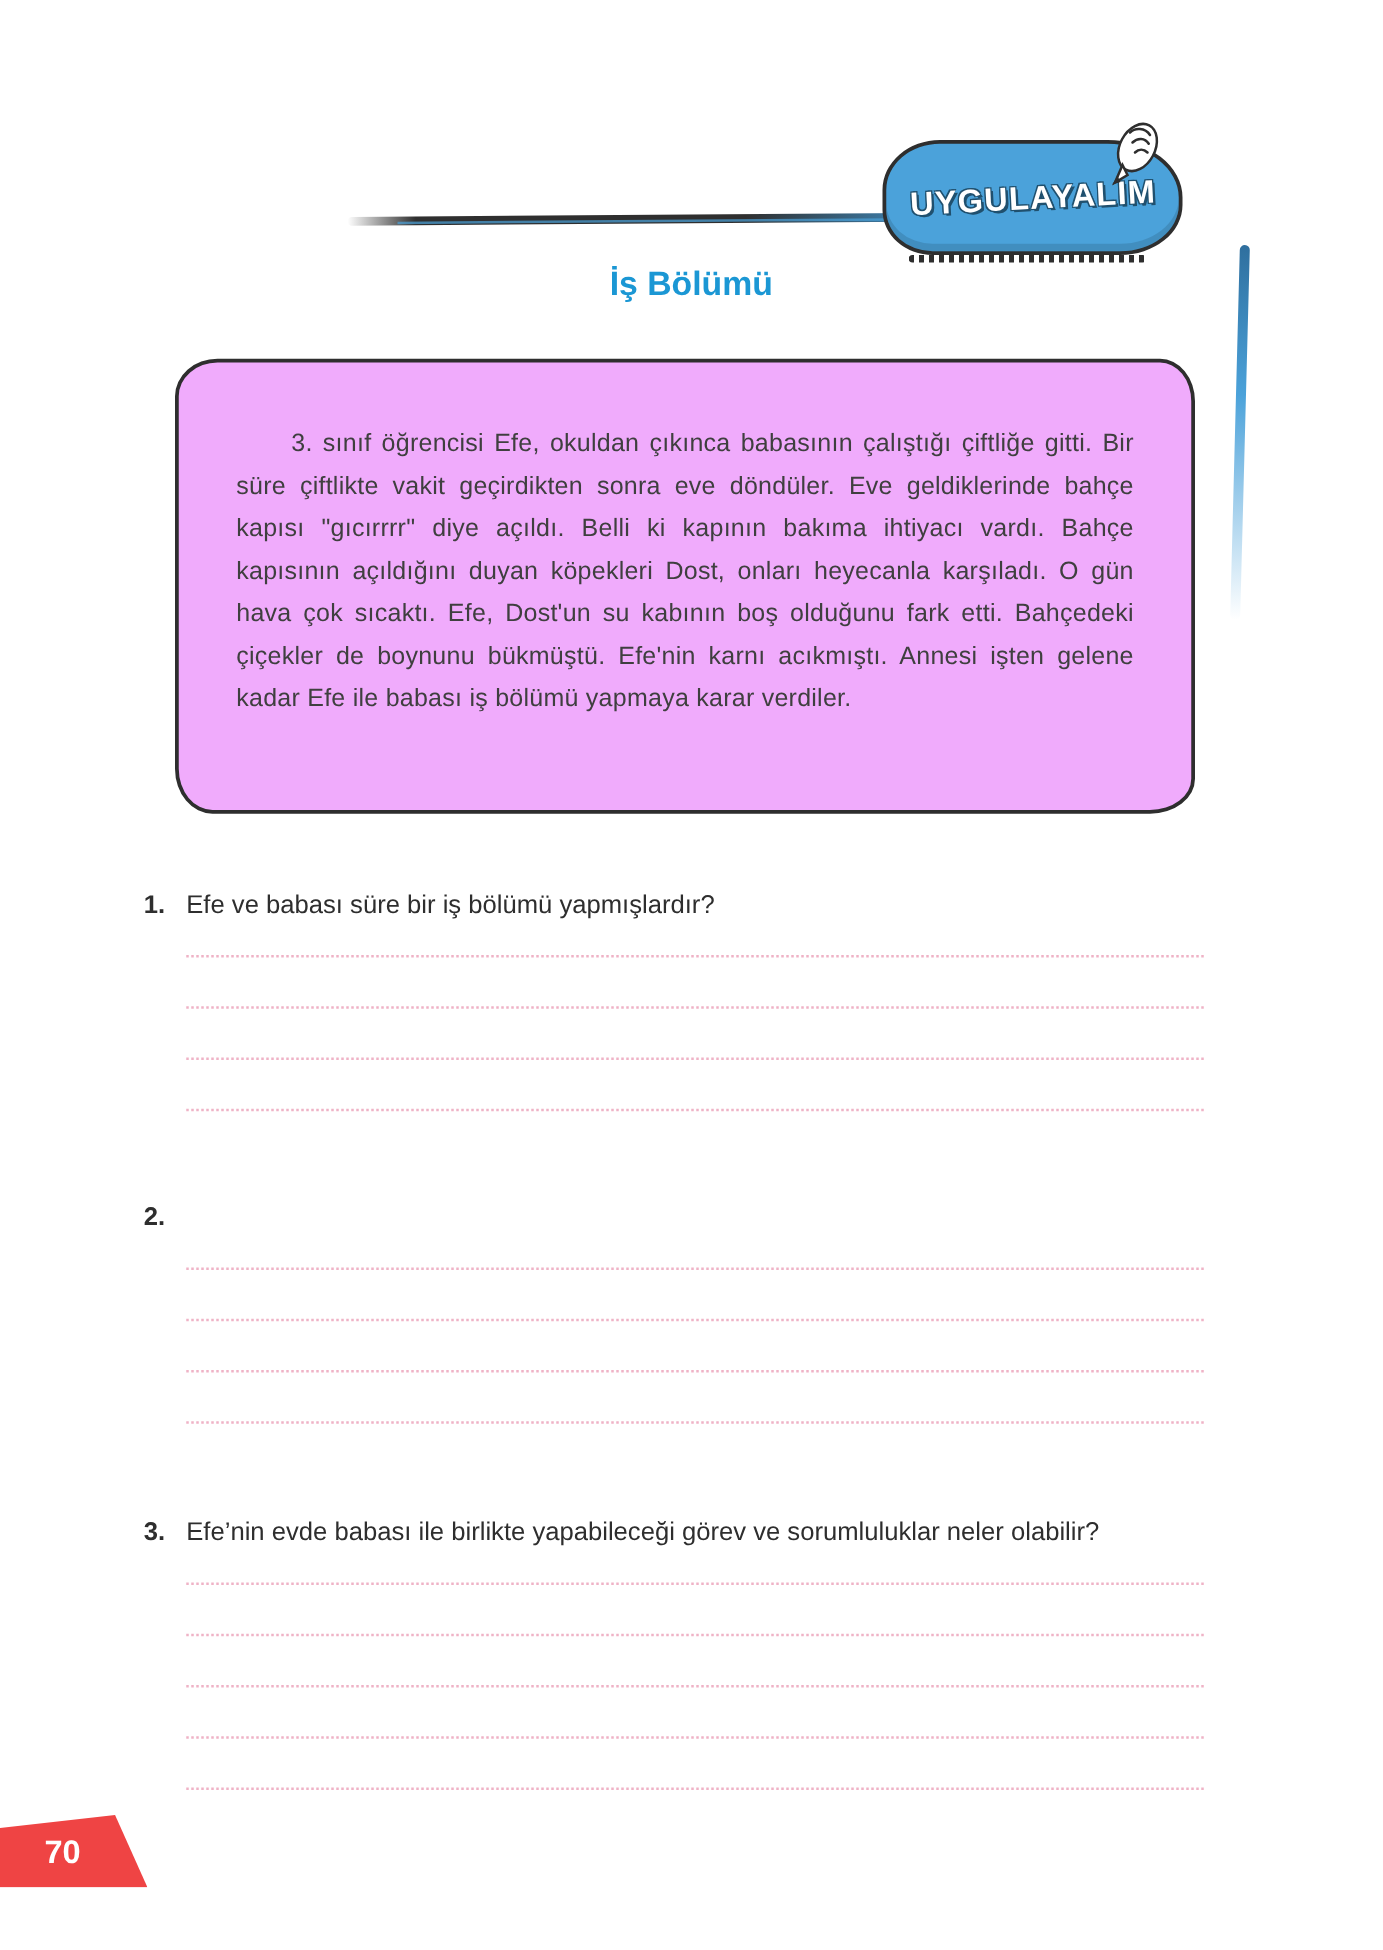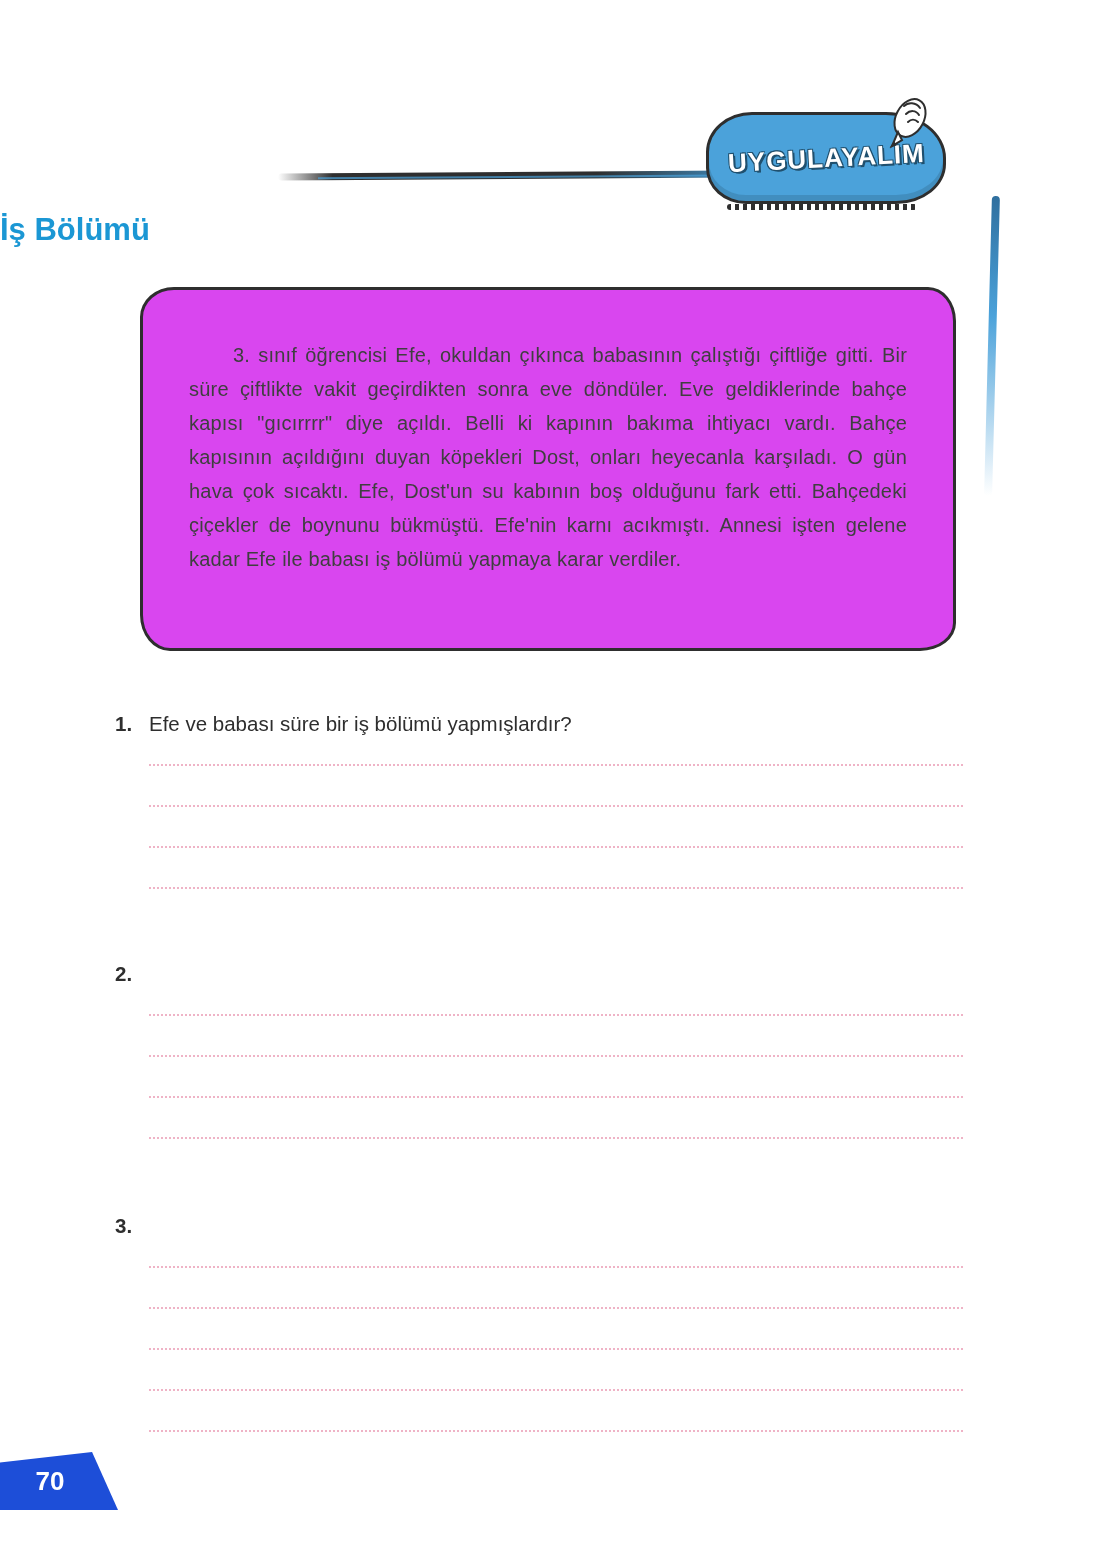--- a/index.html
+++ b/index.html
@@ -80,33 +80,34 @@
     border-radius: 4px;
     transform: rotate(1.5deg);
   }
 
   
   .sheet-title {
     position: absolute;
     left: 0;
     top: 212px;
     width: 1106px;
+    text-align: center;
     color: #1b97d4;
-    font-size: 31px;
+    font-size: 27px;
     font-weight: bold;
   }
 
   
   .passage-box {
     position: absolute;
     left: 140px;
     top: 287px;
     width: 816px;
     height: 364px;
-    background: #d946ef;
+    background: #f0abfc;
     border: 3px solid #2e2e2e;
     border-radius: 34px 28px 36px 30px / 30px 34px 28px 36px;
     padding: 48px 46px 40px 46px;
   }
   .passage-text {
     color: #3f3f3f;
     font-size: 20px;
     line-height: 34px;
     text-align: justify;
     text-indent: 44px;
@@ -145,21 +146,21 @@
   #q2 { top: 962px; }
   #q3 { top: 1214px; }
 
   
   .page-badge {
     position: absolute;
     left: 0;
     top: 1452px;
     width: 118px;
     height: 58px;
-    background: #1d4ed8;
+    background: #ef4444;
     clip-path: polygon(0 18%, 78% 0, 100% 100%, 0 100%);
     display: flex;
     align-items: center;
     justify-content: center;
   }
   .page-badge span {
     color: #ffffff;
     font-size: 26px;
     font-weight: bold;
     padding-right: 18px;
@@ -215,20 +216,21 @@
         <div class="answer-line"></div>
         <div class="answer-line"></div>
         <div class="answer-line"></div>
         <div class="answer-line"></div>
       </div>
   </div>
 
   <div class="question" id="q3">
     <div class="q-row">
       <span class="q-number">3.</span>
+      <span class="q-text">Efe’nin evde babası ile birlikte yapabileceği görev ve sorumluluklar neler olabilir?</span>
     </div>
     <div class="q-lines">
         <div class="answer-line"></div>
         <div class="answer-line"></div>
         <div class="answer-line"></div>
         <div class="answer-line"></div>
         <div class="answer-line"></div>
       </div>
   </div>
 

